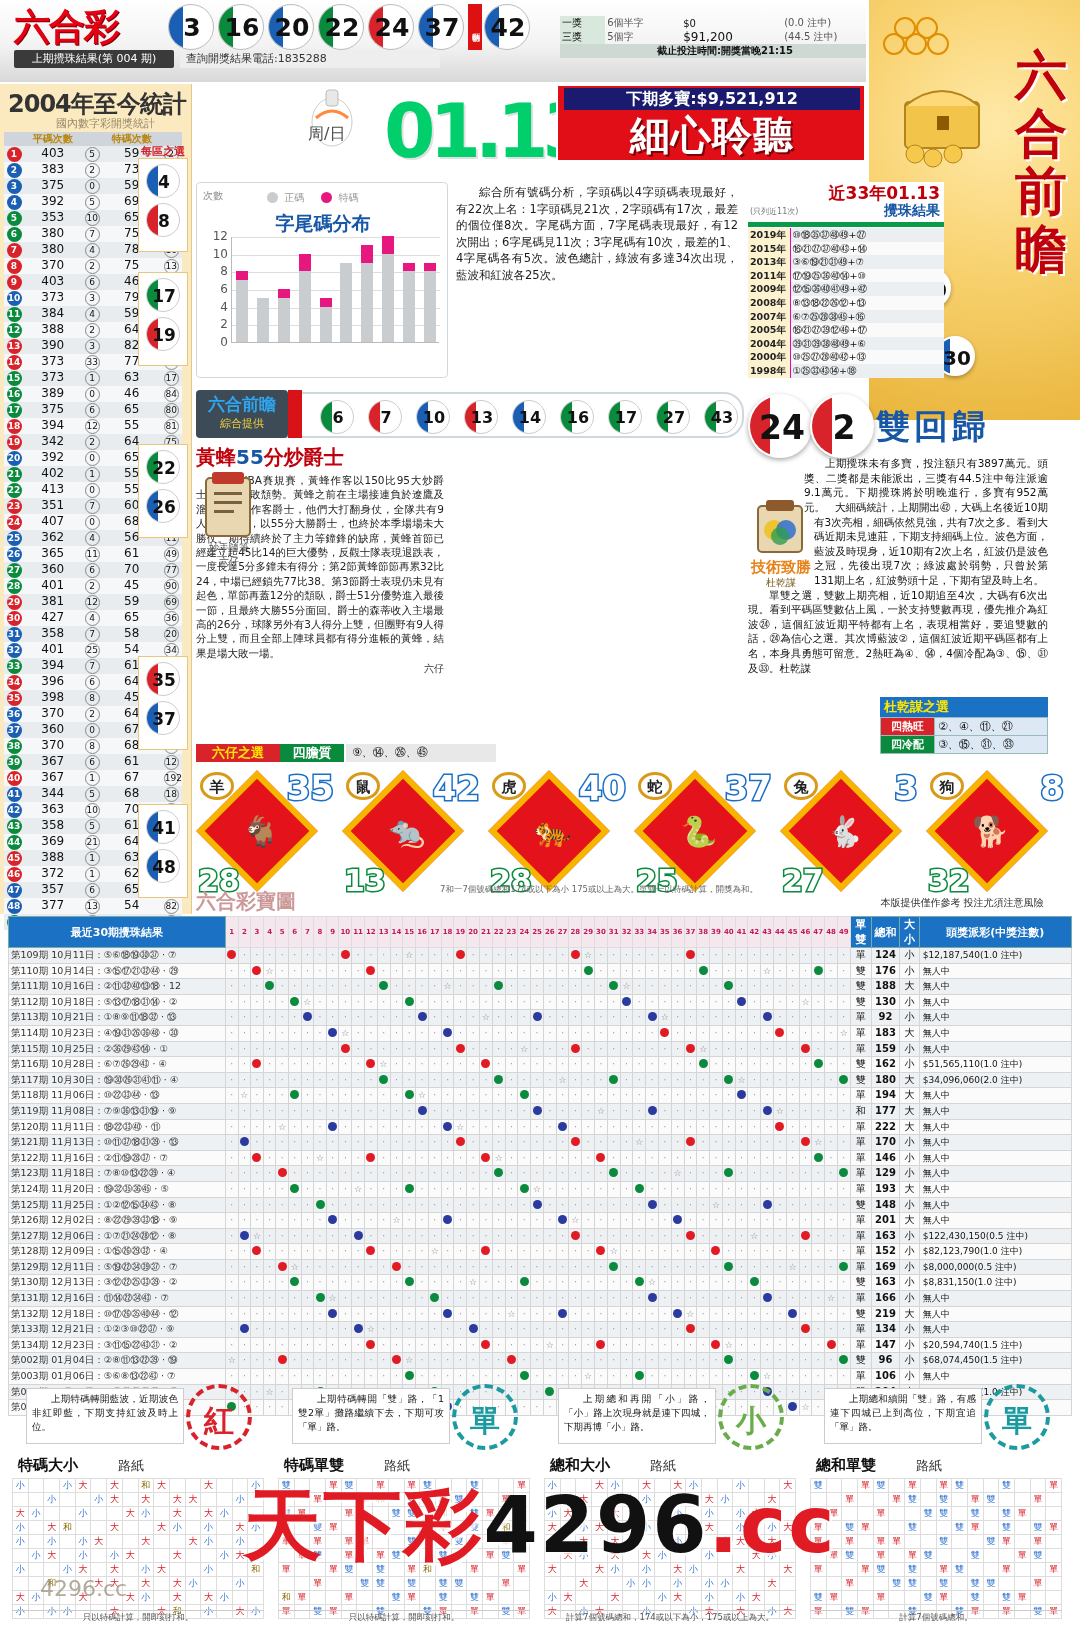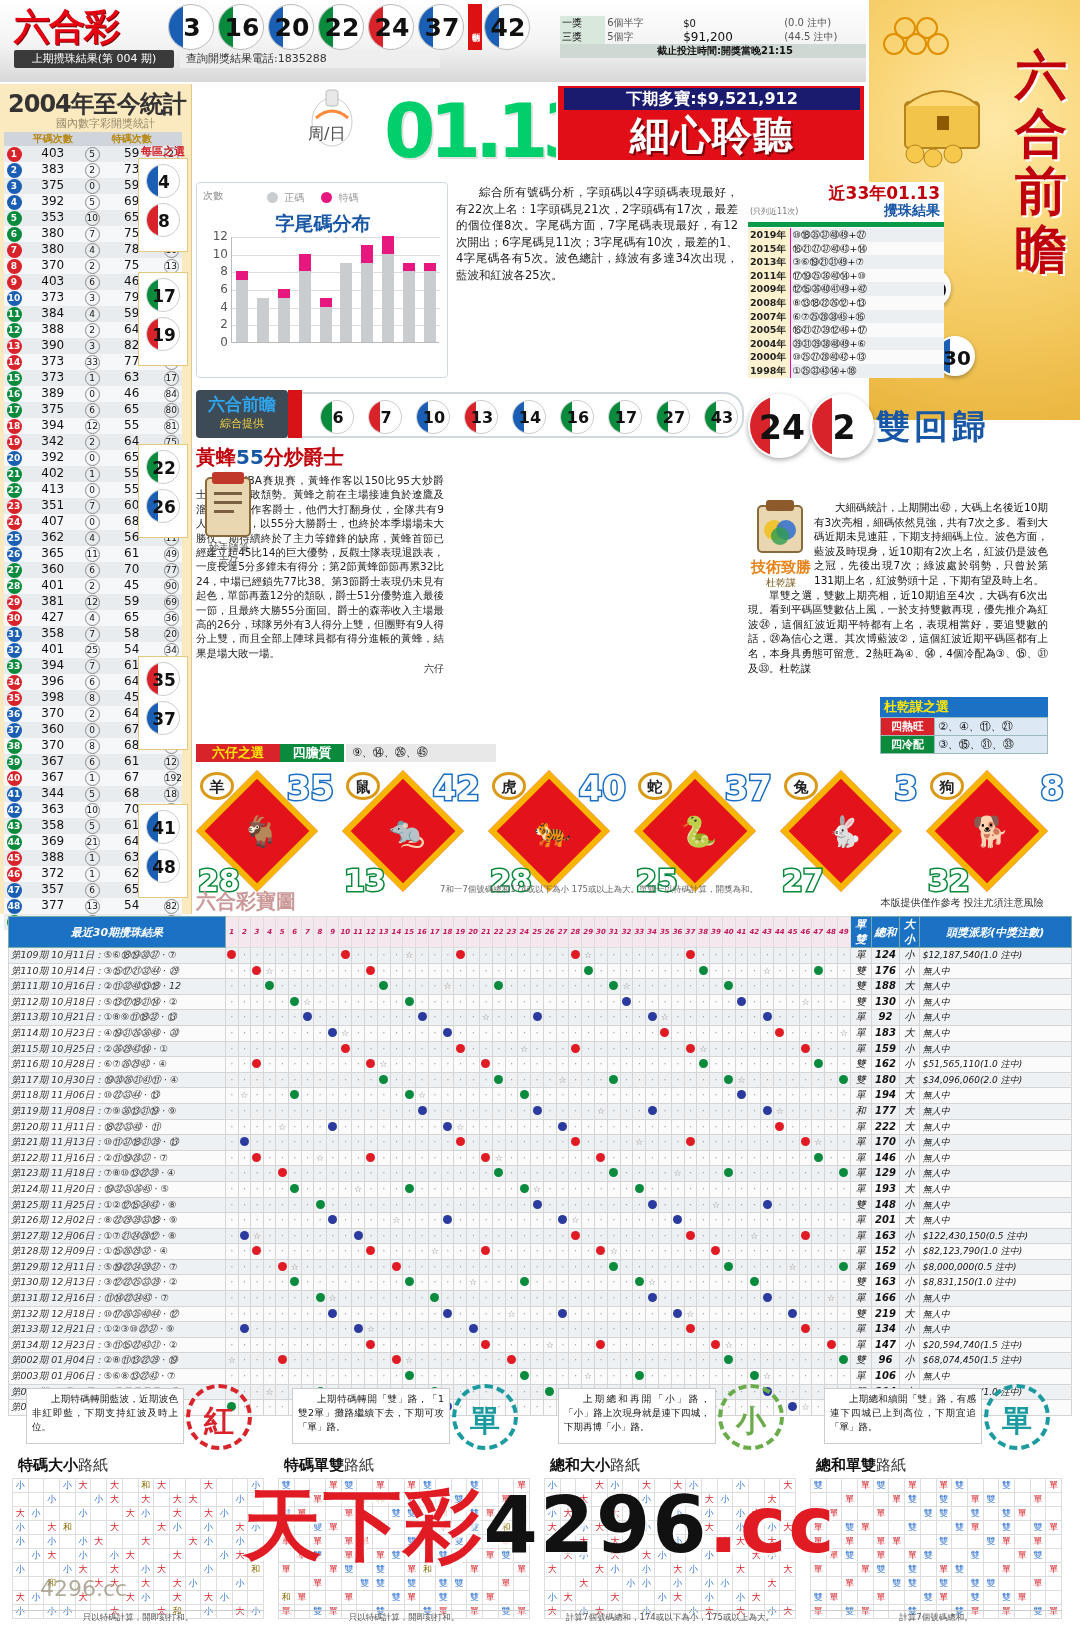--- a/index.html
+++ b/index.html
@@ -203,21 +203,21 @@
     -webkit-text-stroke:3px #1b6fc4;paint-order:stroke fill;}
   .znum2{position:absolute;left:2px;bottom:-2px;font-size:30px;font-weight:bold;color:#fff;
     -webkit-text-stroke:3px #0a8a3c;paint-order:stroke fill;}
 
   
   #baotu{left:196px;top:888px;font-size:20px;font-weight:bold;color:#c99;}
   #disc1{left:440px;top:884px;width:400px;font-size:8.5px;color:#666;line-height:11px;}
   #disc2{left:850px;top:896px;width:224px;font-size:10px;color:#333;text-align:center;}
 
   
-  #bigtable{left:8px;top:916px;width:1064px;font-style:italic;}
+  #bigtable{left:8px;top:916px;width:1064px;}
   #bigtable table{border-collapse:collapse;width:1064px;font-size:9px;
     font-family:"DejaVu Sans","Liberation Sans",sans-serif;}
   #bigtable th{background:#1b72c4;color:#fff;font-size:11px;font-weight:bold;height:15px;
     border:1px solid #7aa;}
   #bigtable th.numh{background:#f4e8ee;color:#c2185b;font-size:7px;padding:0;width:13.4px;border:1px solid #ddd;}
   #bigtable td{border:1px solid #d5d5d5;height:14.6px;line-height:14.6px;padding:0;}
   #bigtable td.lbl{font-size:9.5px;white-space:nowrap;padding-left:2px;color:#333;width:230px;}
   #bigtable td.dot{width:13.4px;text-align:center;}
   #bigtable td.ds{width:24px;text-align:center;font-size:10px;}
   #bigtable td.sum{width:30px;text-align:center;font-size:10px;font-weight:bold;}
@@ -232,21 +232,21 @@
 
   
   #roads{left:8px;top:1380px;width:1064px;height:246px;}
   .rblk{position:absolute;top:0;width:258px;}
   .rnote{position:absolute;left:18px;top:8px;width:158px;height:56px;background:#fff;
     border:1px solid #ccc;font-size:9.5px;line-height:14px;padding:3px 5px;text-align:justify;}
   .rnote p{text-indent:2em;}
   .rstamp{position:absolute;left:178px;top:4px;width:66px;height:66px;border-radius:50%;
     text-align:center;line-height:66px;font-size:30px;font-weight:bold;}
   .rtitle{position:absolute;left:10px;top:76px;font-size:15px;font-weight:bold;color:#111;}
-  .rtitle span{font-weight:normal;font-size:15px;color:#333;}
+  .rtitle span{font-weight:normal;font-size:13px;color:#333;margin-left:40px;}
   .rgrid{position:absolute;left:4px;top:98px;width:252px;}
   .rgrid table{border-collapse:collapse;width:252px;font-size:9px;}
   .rgrid td{border:1px solid #ddd;width:15.7px;height:12.8px;text-align:center;padding:0;font-size:9px;}
   .rfoot{position:absolute;left:4px;bottom:2px;width:252px;font-size:8.5px;color:#555;
     text-align:center;border-top:1px solid #ccc;padding-top:1px;}
 
   
   #wm{left:0;top:1470px;width:1080px;height:120px;text-align:center;
     font-size:78px;font-weight:bold;color:#111;letter-spacing:2px;line-height:110px;
     text-shadow:3px 3px 0 rgba(255,255,255,.7);}
@@ -985,20 +985,23 @@
 <div class="abs" id="dret">
   <div class="dball" style="left:0">
     <i style="background:#d8232a"></i>
       <b>24</b>
     </div>
   <div class="dball" style="left:62px">
     <i style="background:#d8232a"></i>
       <b>2</b>
     </div>
   <div id="dretTxt">雙回歸</div>
+  <div id="dretBody">
+    <p>上期攪珠未有多寶，投注額只有3897萬元。頭獎、二獎都是未能派出，三獎有44.5注中每注派逾9.1萬元。下期攪珠將於明晚進行，多寶有952萬元。</p>
+  </div>
 </div>
 
 <div class="abs" id="tech">
   <div id="techIcon">
     <svg width="56" height="56" viewBox="0 0 56 56">
       <rect x="6" y="6" width="44" height="46" rx="4" fill="#e8d7b0" stroke="#8a6a3a" stroke-width="2"></rect>
       <rect x="14" y="0" width="28" height="11" rx="3" fill="#8c5a2b"></rect>
       <circle cx="22" cy="30" r="10" fill="#f0c330"></circle>
       <circle cx="34" cy="30" r="10" fill="#2f6fd0" opacity=".85"></circle>
       <circle cx="28" cy="36" r="9" fill="#2f9e4f" opacity=".8"></circle>

